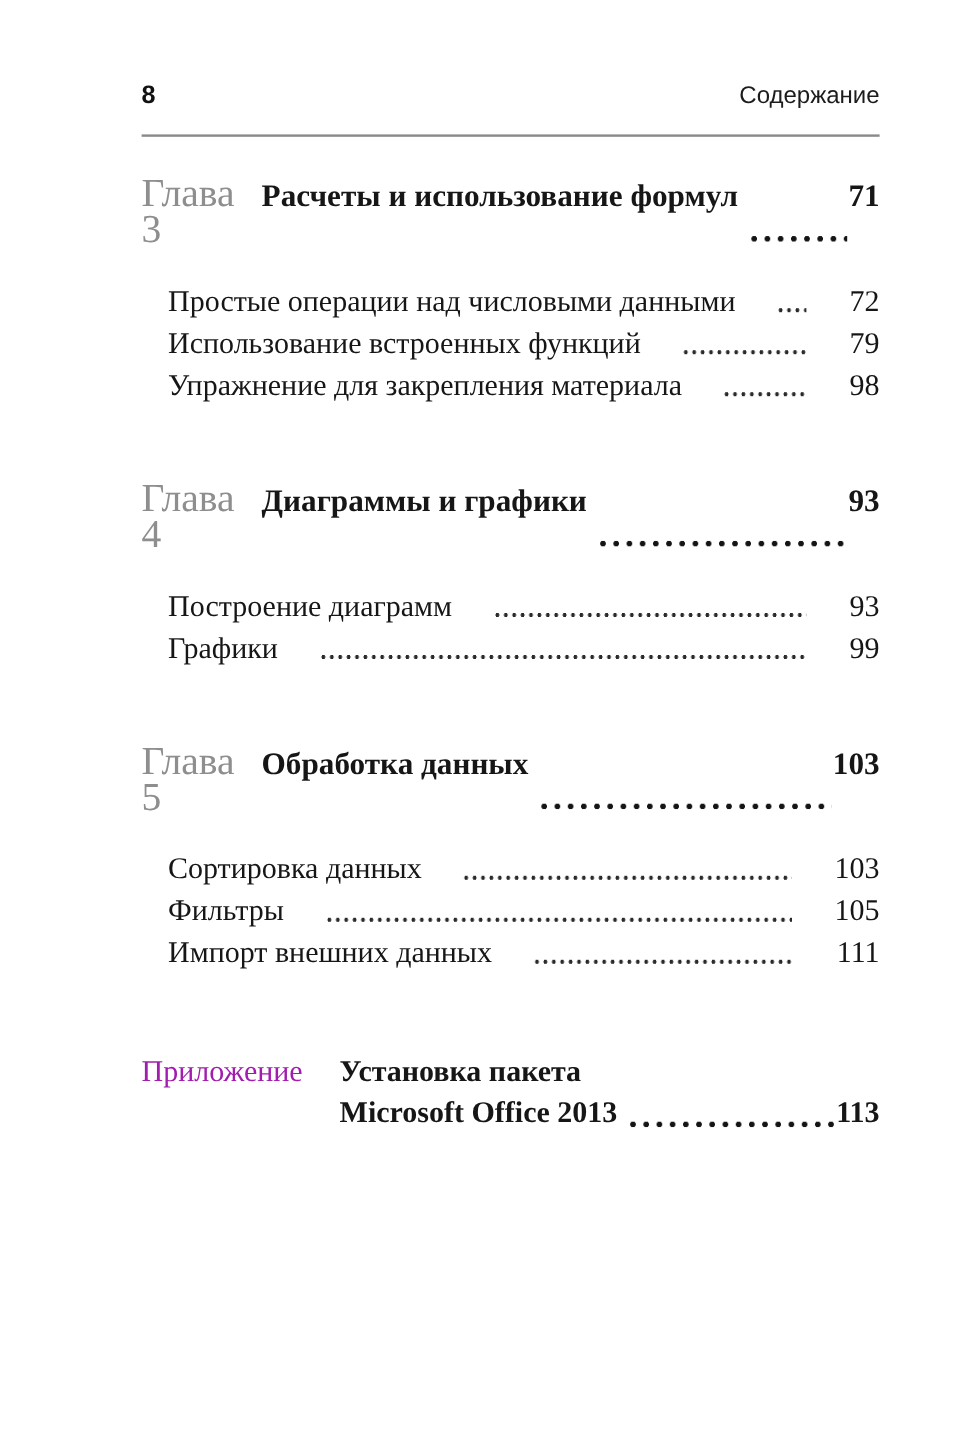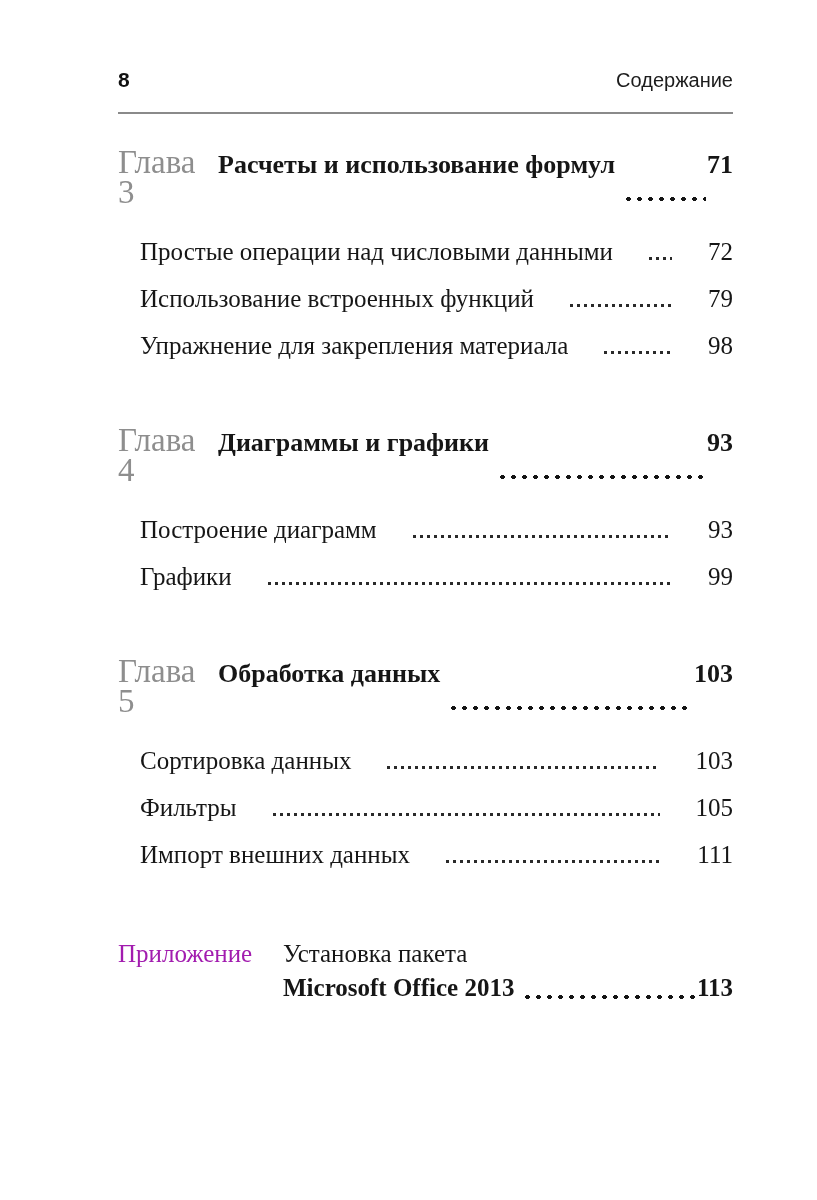--- a/index.html
+++ b/index.html
@@ -89,40 +89,40 @@
   .leader-thin {
     margin: 0 9px 0 7px;
     background-image: radial-gradient(circle, #2a2a2a 1.5px, transparent 1.7px);
     background-size: 7px 5px;
     background-position: 0 calc(100% - 5px);
   }
   
   .mt-first   { margin-top: 33px; }
   .mt-chapter { margin-top: 65px; }
   .mt-subfirst{ margin-top: 31px; }
-  .mt-sub     { margin-top: 19px; }
+  .mt-sub     { margin-top: 7px; }
   
   .appendix {
     display: flex;
     align-items: baseline;
     margin-top: 68px;
     font-size: 25px;
     line-height: 34px;
   }
   .app-label {
     flex: 0 0 165px;
     color: #a21caf;
   }
   .app-body {
     flex: 1 1 auto;
     display: flex;
     flex-direction: column;
   }
   .app-line1 {
-    font-weight: normal;
+    font-weight: bold;
     white-space: nowrap;
   }
   .app-line2 {
     display: flex;
     align-items: baseline;
     font-weight: bold;
   }
 </style>
 </head>
 <body>

